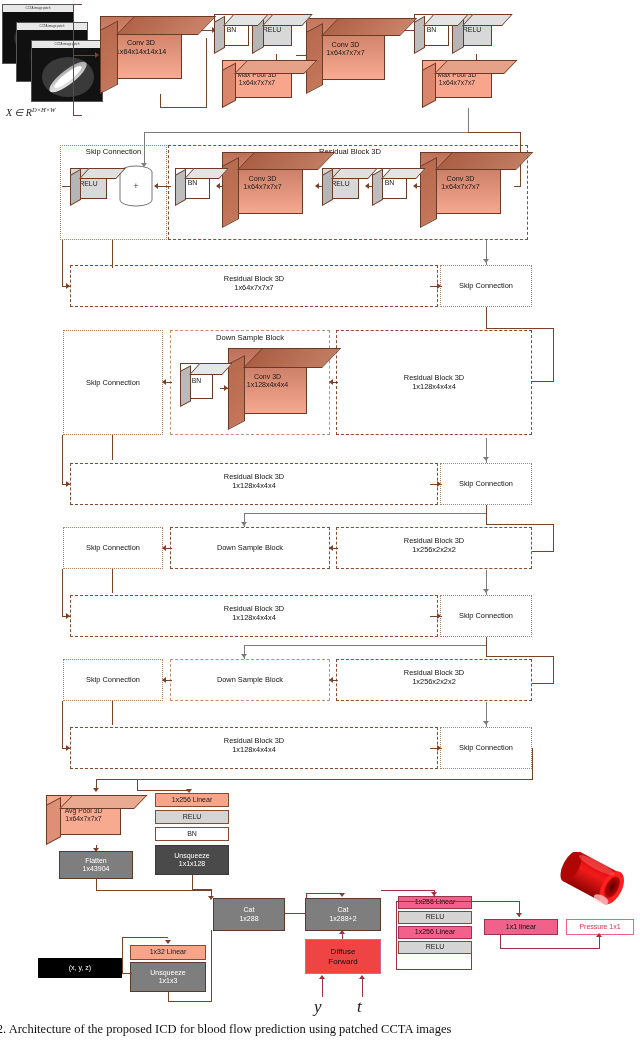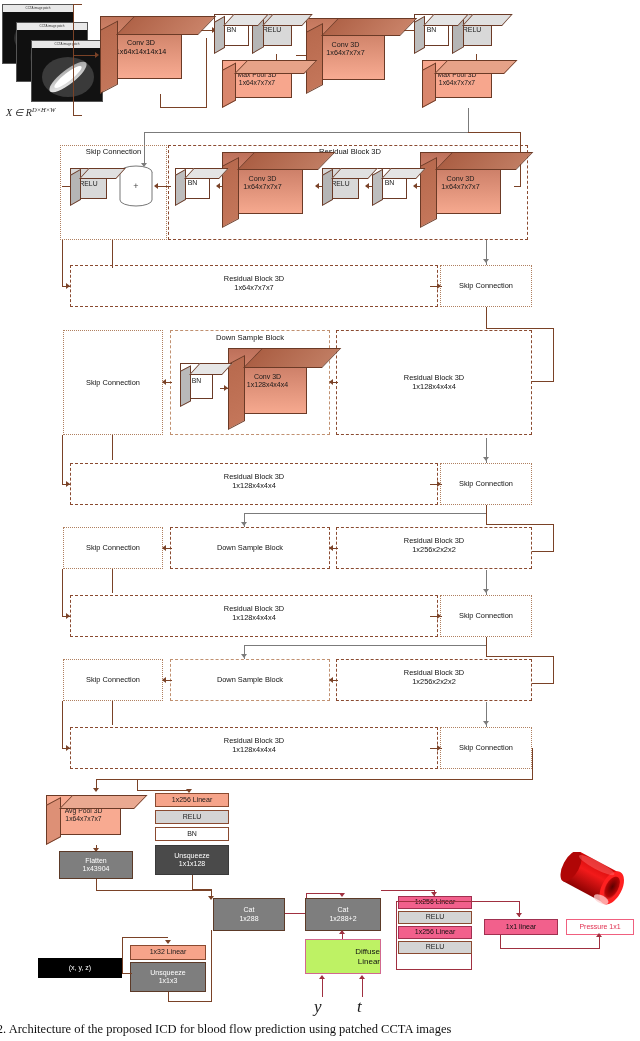--- a/index.html
+++ b/index.html
@@ -48,21 +48,21 @@
 
   
   .blk{border:1.2px solid #8a4a30;font-size:7px;}
   .blk-salmon{background:#f6a48a;}
   .blk-gray{background:#d4d4d4;}
   .blk-white{background:#ffffff;}
   .blk-darkgray{background:#4a4a4a;color:#fff;border-color:#3a3a3a;}
   .blk-midgray{background:#7e7e7e;color:#fff;border-color:#5c3a28;}
   .blk-black{background:#000;color:#fff;border-color:#000;}
   .blk-pink{background:#f2608c;border-color:#a03050;color:#111;}
-  .blk-pinklight{background:#bef264;border-color:#d2688f;color:#111;align-items:flex-end;}
+  .blk-pinklight{background:#ef4444;border-color:#d2688f;color:#111;}
   .blk-pinkout{background:#ffffff;border-color:#f0607f;color:#e03050;}
 
   
   .slice{position:absolute;border:1px solid #555;overflow:hidden;background:#111;}
   .slice .cap{position:absolute;left:0;top:0;width:100%;height:7px;background:#e8e8e8;
         font-size:3px;color:#333;text-align:center;line-height:7px;overflow:hidden;}
 
   
   .math{font-family:"Liberation Serif", serif;font-style:italic;}
 
@@ -572,21 +572,21 @@
 <div class="ln ln-h ln-pink abs" style="left:306px;top:893px;width:36px;"></div>
 <div class="arrow ar-d-pink abs" style="left:339px;top:893px;"></div>
 
 <div class="abs box blk blk-midgray" style="left:305px;top:898px;width:76px;height:33px;">
   <span class="l1">Cat</span>
   <span class="l2">1x288+2</span>
 </div>
 
 <div class="abs box blk blk-pinklight" style="left:305px;top:939px;width:76px;height:35px;font-size:8px;">
   <span class="l1">Diffuse</span>
-  <span class="l2">Linear</span>
+  <span class="l2">Forward</span>
 </div>
 <div class="ln ln-v ln-pink abs" style="left:342px;top:931px;height:8px;"></div>
 <div class="arrow ar-u-pink abs" style="left:339px;top:930px;"></div>
 
 <div class="ln ln-v ln-pink abs" style="left:322px;top:979px;height:18px;"></div>
 <div class="arrow ar-u-pink abs" style="left:319px;top:975px;"></div>
 <div class="ln ln-v ln-pink abs" style="left:362px;top:979px;height:18px;"></div>
 <div class="arrow ar-u-pink abs" style="left:359px;top:975px;"></div>
 <div class="abs math" style="left:314px;top:997px;font-size:17px;">y</div>
 <div class="abs math" style="left:357px;top:997px;font-size:17px;">t</div>

